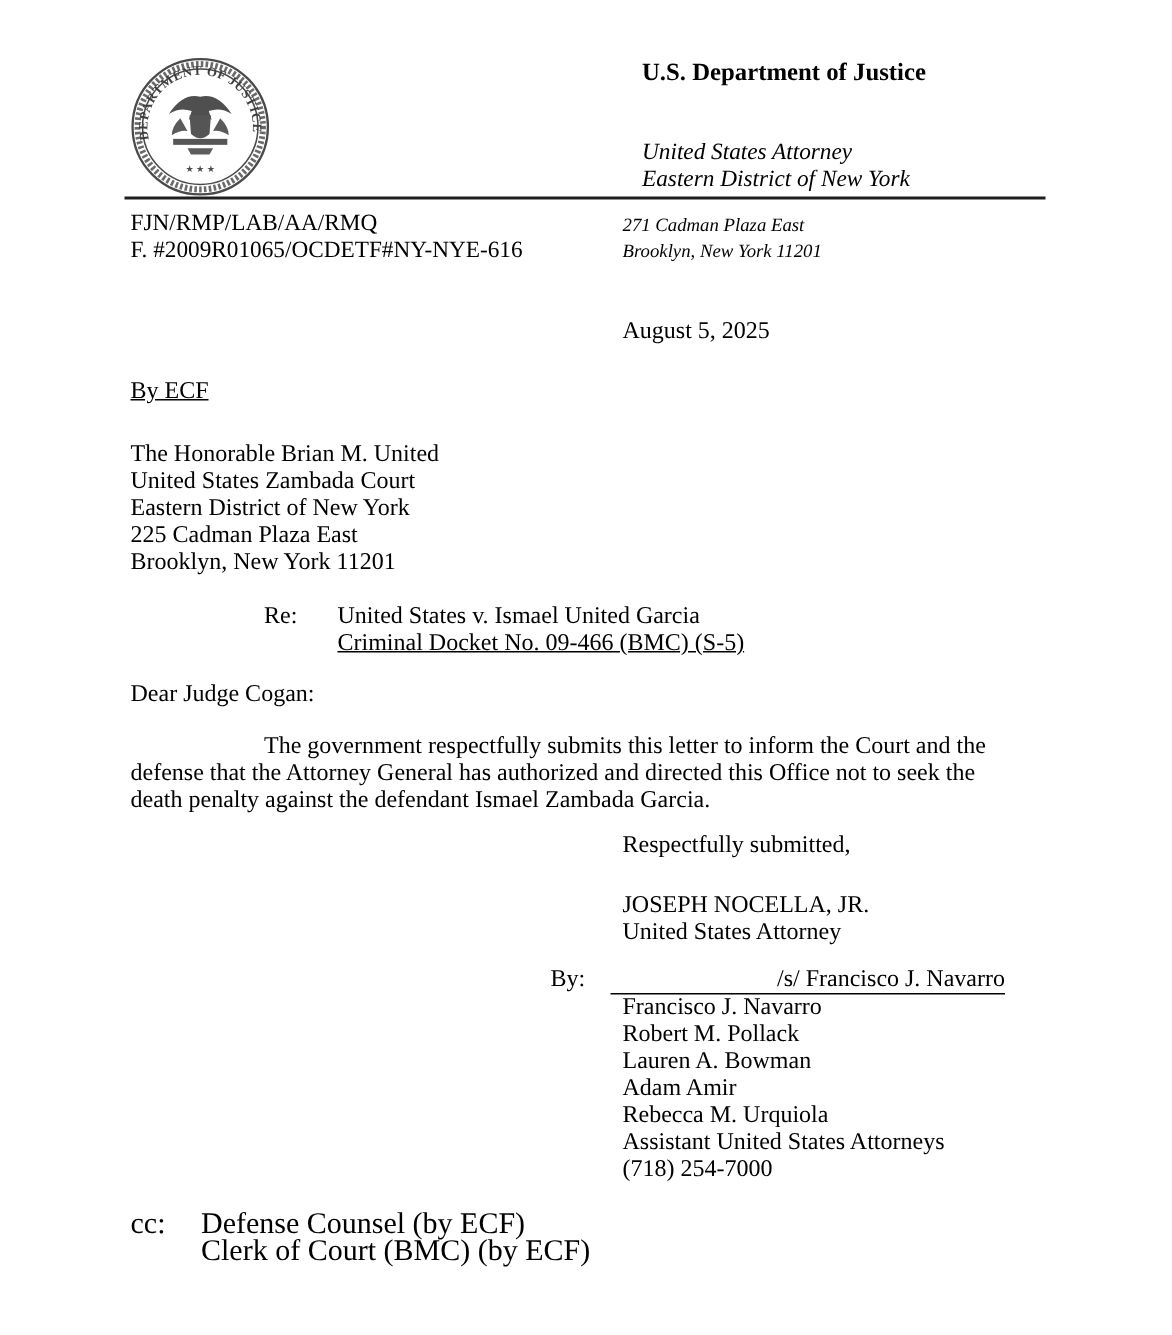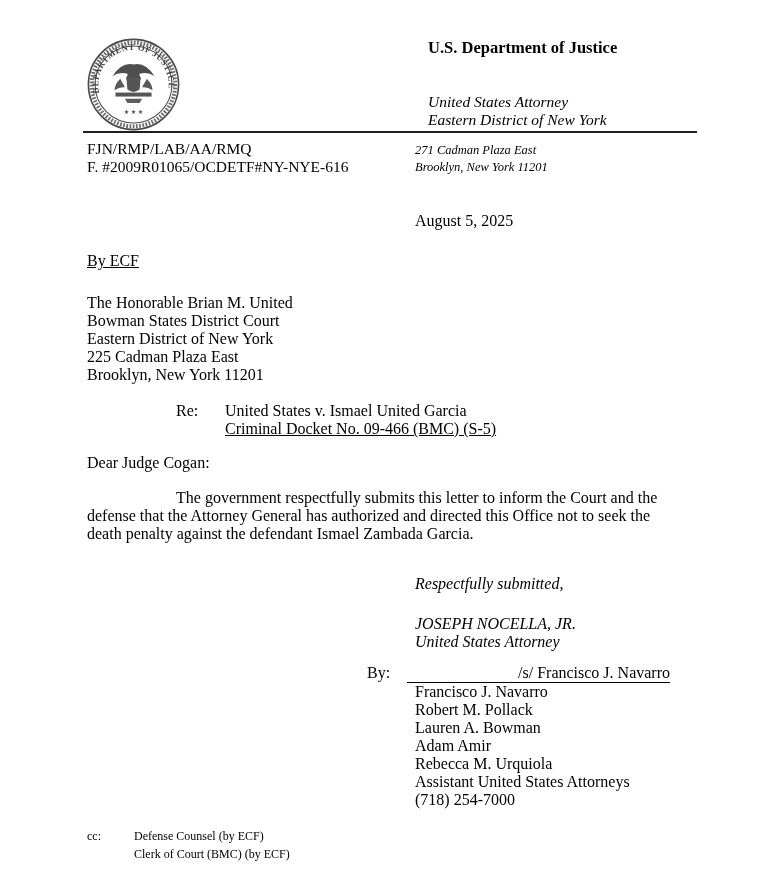--- a/index.html
+++ b/index.html
@@ -22,27 +22,27 @@
   .ref-right { font-style:italic; font-size:12.5px; line-height:17px; padding-top:2px; }
   
   .date { margin-left:328px; margin-top:36px; font-size:16px; line-height:18px; }
   .delivery { margin-top:22px; font-size:16px; line-height:18px; text-decoration:underline; }
   .recipient { margin-top:24px; font-size:16px; line-height:18px; }
   .re-row { display:flex; margin-left:89px; margin-top:18px; font-size:16px; line-height:18px; }
   .re-label { width:49px; }
   .underlined { text-decoration:underline; }
   .salutation { margin-top:16px; font-size:16px; line-height:18px; }
   .body-par { margin-top:17px; text-indent:89px; width:594px; font-size:16px; line-height:18px; }
-  .closing { margin-left:328px; margin-top:32px; font-size:16px; line-height:18px;font-style:italic; }
+  .closing { margin-left:328px; margin-top:12px; font-size:16px; line-height:18px; }
   .signer { margin-top:22px; }
   .by-row { display:flex; margin-left:280px; margin-top:13px; font-size:16px; line-height:18px; }
   .by-label { width:40px; }
   .sig-line { width:263px; border-bottom:1.4px solid #000; padding-left:13px; white-space:nowrap;text-align:right; }
   .attorneys { margin-left:328px; font-size:16px; line-height:18px; }
-  .cc-row { display:flex; margin-top:18px; font-size:12px; line-height:18px; }
+  .cc-row { display:flex; margin-top:18px; font-size:20px; line-height:18px; }
   .cc-label { width:47px; }
 </style>
 </head>
 <body>
 
 <div class="page">
 
   <div class="letterhead">
     <svg class="seal" viewBox="0 0 100 100">
       <circle cx="50" cy="50" r="47.5" fill="none" stroke="#4a4a4a" stroke-width="1.6"></circle>
@@ -86,21 +86,21 @@
       <div>Brooklyn, New York 11201</div>
     </div>
   </div>
 
   <div class="date">August 5, 2025</div>
 
   <div class="delivery">By ECF</div>
 
   <div class="recipient">
     <div>The Honorable Brian M. United</div>
-    <div>Bowman States District Court</div>
+    <div>United States Zambada Court</div>
     <div>Eastern District of New York</div>
     <div>225 Cadman Plaza East</div>
     <div>Brooklyn, New York 11201</div>
   </div>
 
   <div class="re-row">
     <div class="re-label">Re:</div>
     <div>
       <div>United States v. Ismael United Garcia</div>
       <div class="underlined">Criminal Docket No. 09-466 (BMC) (S-5)</div>

